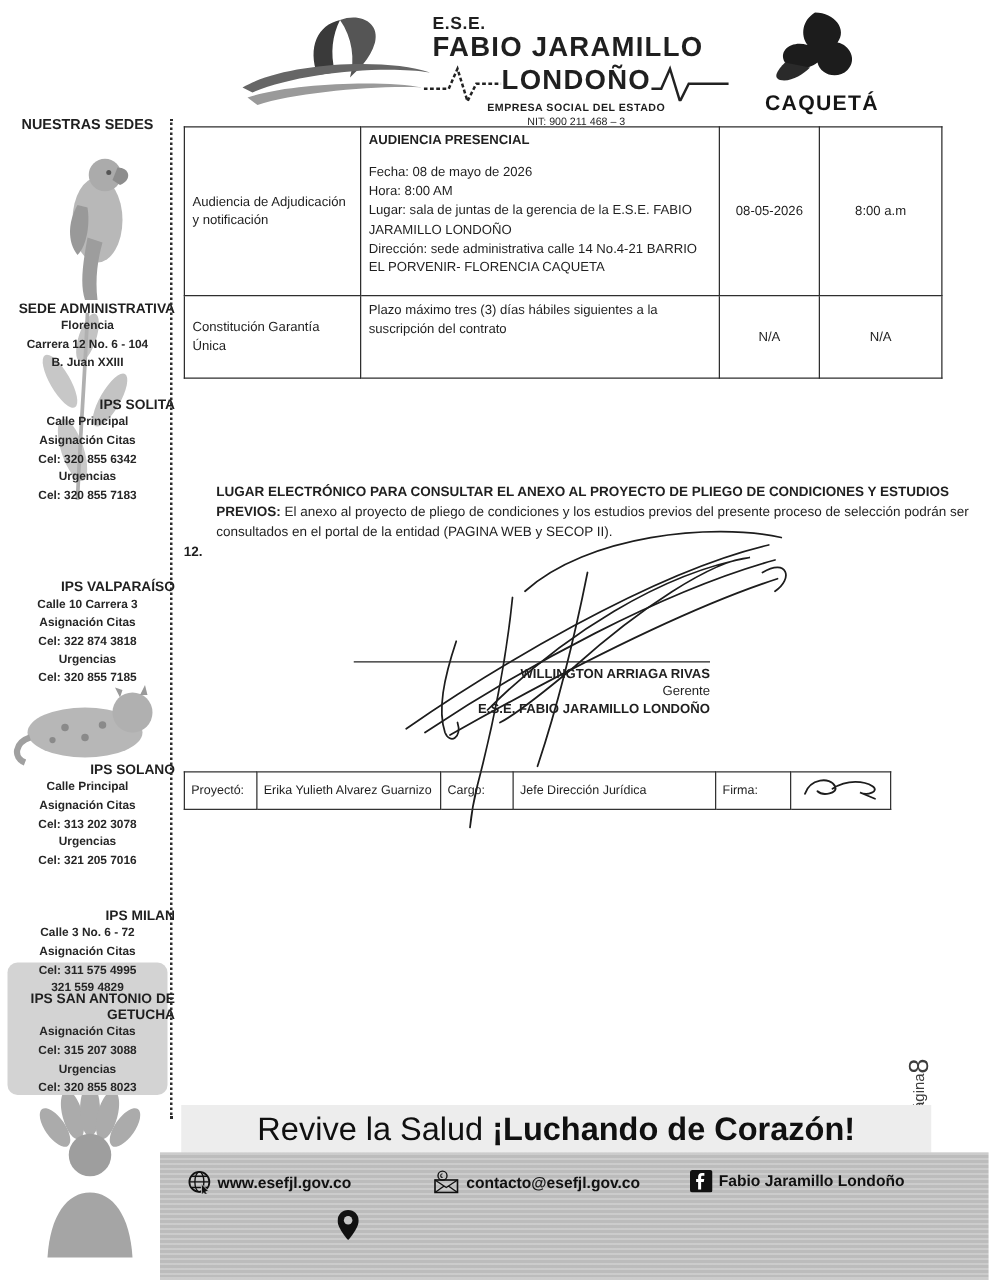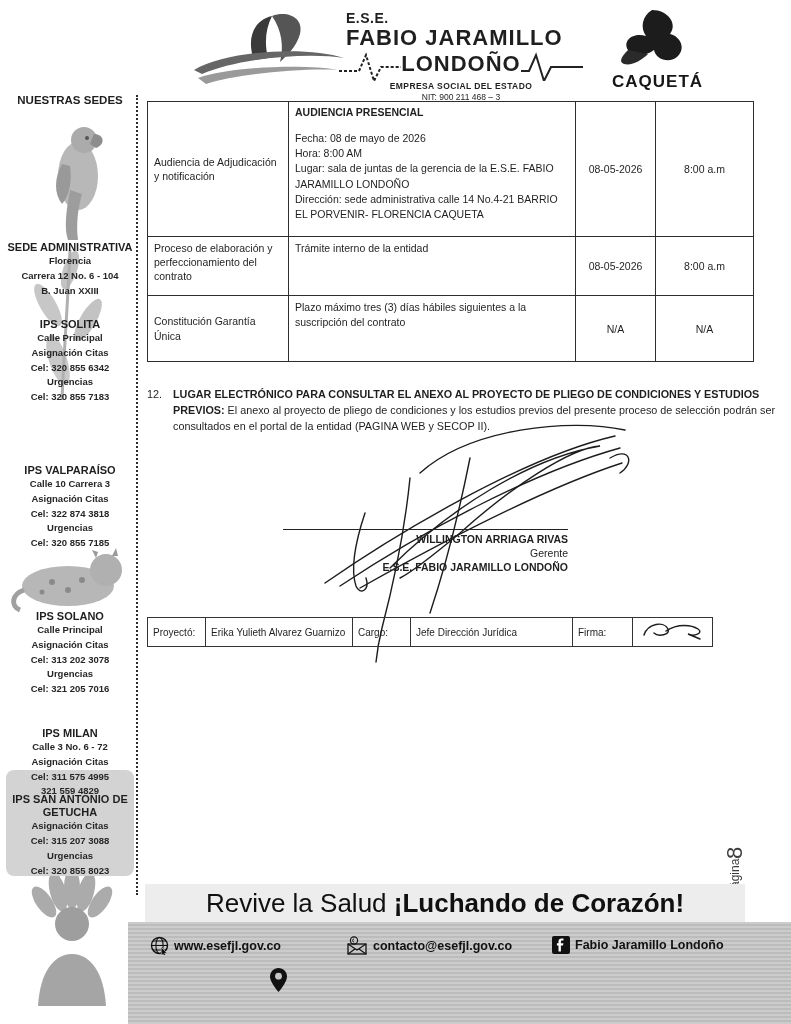--- a/index.html
+++ b/index.html
@@ -16,38 +16,38 @@
   .org-name2 { font-size:22px; font-weight:bold; letter-spacing:1px; }
   .org-sub { font-size:8.5px; font-weight:bold; text-align:center; letter-spacing:.4px; margin-top:0px; }
   .org-nit { font-size:8.5px; text-align:center; margin-top:1px; }
   .swirl { position:absolute; left:188px; top:8px; }
   .caqueta { position:absolute; left:612px; top:8px; width:112px; text-align:left; }
   .caqueta-label { font-size:17px; font-weight:800; letter-spacing:1px; color:#161616; margin-top:-2px; }
   
   .sidebar { position:absolute; left:0; top:0; width:140px; height:1024px; }
   .sb-title { position:absolute; top:93px; width:140px; text-align:center; font-size:11.5px; font-weight:bold; line-height:1.35; }
   .sb-sec { position:absolute; width:140px; text-align:center; }
-  .sb-name { font-size:11px; font-weight:bold; line-height:1.2; }
+  .sb-name { font-size:11px; font-weight:bold; line-height:1.2;text-align:right; }
   .sb-line { font-size:9.5px; font-weight:bold; line-height:1.55; color:#262626; }
   .sb-img { position:absolute; pointer-events:none; }
   .sb-gray { position:absolute; left:6px; top:770px; width:128px; height:106px; background:#aeaeae; opacity:.55; border-radius:8px; }
   .divider { position:absolute; left:136px; top:95px; height:800px; border-left:2.5px dotted #2c2c2c; }
   
   table { border-collapse:collapse; table-layout:fixed; }
   .sched { position:absolute; left:147px; top:101px; width:606px; font-size:10.5px; }
   .sched td { border:1.4px solid #2e2e2e; vertical-align:middle; padding:4px 6px; }
   .sched .c-date, .sched .c-time { text-align:center; }
   .sched .detail { vertical-align:top; }
   .detail-title { font-weight:bold; margin-bottom:13px; }
   .detail-line { line-height:1.45; }
   .act { line-height:1.35; }
   .v-top { vertical-align:top !important; }
   
   .sec12 { position:absolute; left:147px; top:386px; width:632px; font-size:10.8px; line-height:1.5; display:flex; }
-  .sec12-num { font-weight:normal; width:26px; flex:none; }
+  .sec12-num { font-weight:bold; width:26px; flex:none;margin-top:48px; }
   .sec12 b { font-weight:bold; }
   
   .sig-svg { position:absolute; left:270px; top:418px; pointer-events:none; }
   .sig-block { position:absolute; left:283px; top:529px; width:285px; text-align:right;
                border-top:1.6px solid #222; padding-top:2px; font-size:10.5px; line-height:1.35; }
   .sig-name, .sig-org { font-weight:bold; }
   
   .appr { position:absolute; left:147px; top:617px; width:565px; font-size:10px; }
   .appr td { border:1.3px solid #333; height:29px; padding:2px 5px; vertical-align:middle; }
   
@@ -205,28 +205,20 @@
       </colgroup>
     <tbody>
         <tr style="height:135px;">
       <td class="act">Audiencia de Adjudicación y notificación</td>
       <td class="detail">
         <div class="detail-title">AUDIENCIA PRESENCIAL</div>
         <div class="detail-line">Fecha: 08 de mayo de 2026</div>
         <div class="detail-line">Hora: 8:00 AM</div>
         <div class="detail-line">Lugar:  sala de juntas de la gerencia de la E.S.E.  FABIO JARAMILLO LONDOÑO</div>
         <div class="detail-line">Dirección: sede administrativa calle 14 No.4-21 BARRIO EL PORVENIR- FLORENCIA CAQUETA</div>
-      </td>
-      <td class="c-date">08-05-2026</td>
-      <td class="c-time">8:00 a.m</td>
-    </tr>
-    <tr style="height:59px;">
-      <td class="act v-top">Proceso de elaboración y perfeccionamiento del contrato</td>
-      <td class="detail">
-        <div class="detail-line">Trámite interno de la entidad</div>
       </td>
       <td class="c-date">08-05-2026</td>
       <td class="c-time">8:00 a.m</td>
     </tr>
     <tr style="height:66px;">
       <td class="act">Constitución Garantía Única</td>
       <td class="detail">
         <div class="detail-line">Plazo máximo tres (3) días hábiles siguientes a la suscripción del contrato</div>
       </td>
       <td class="c-date">N/A</td>

